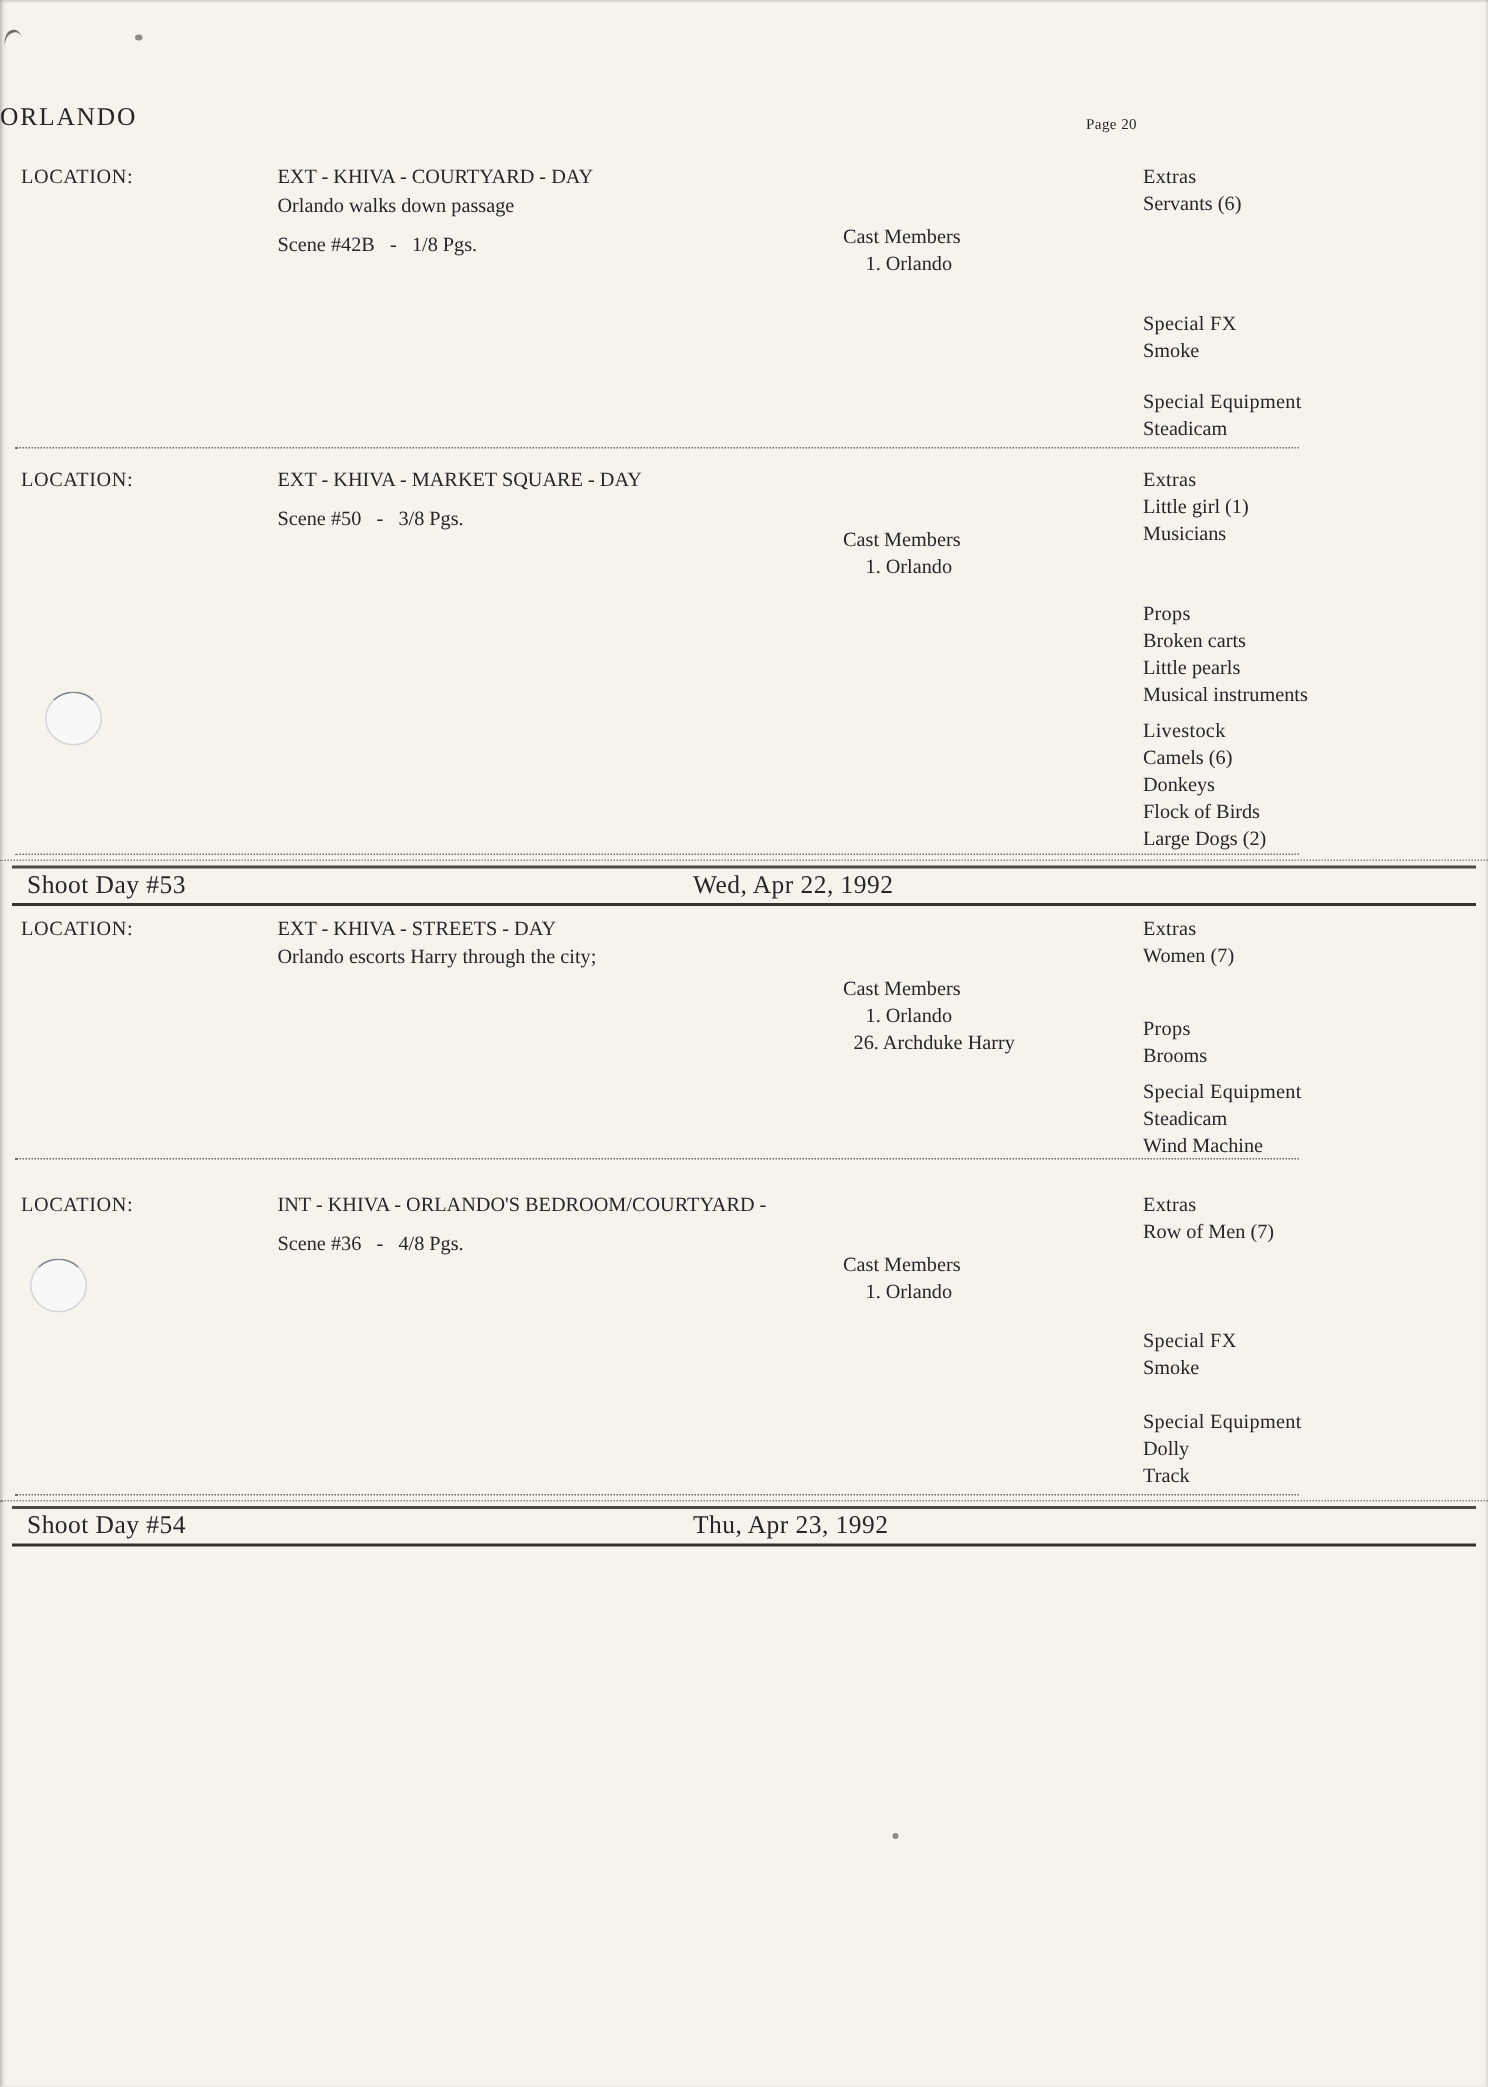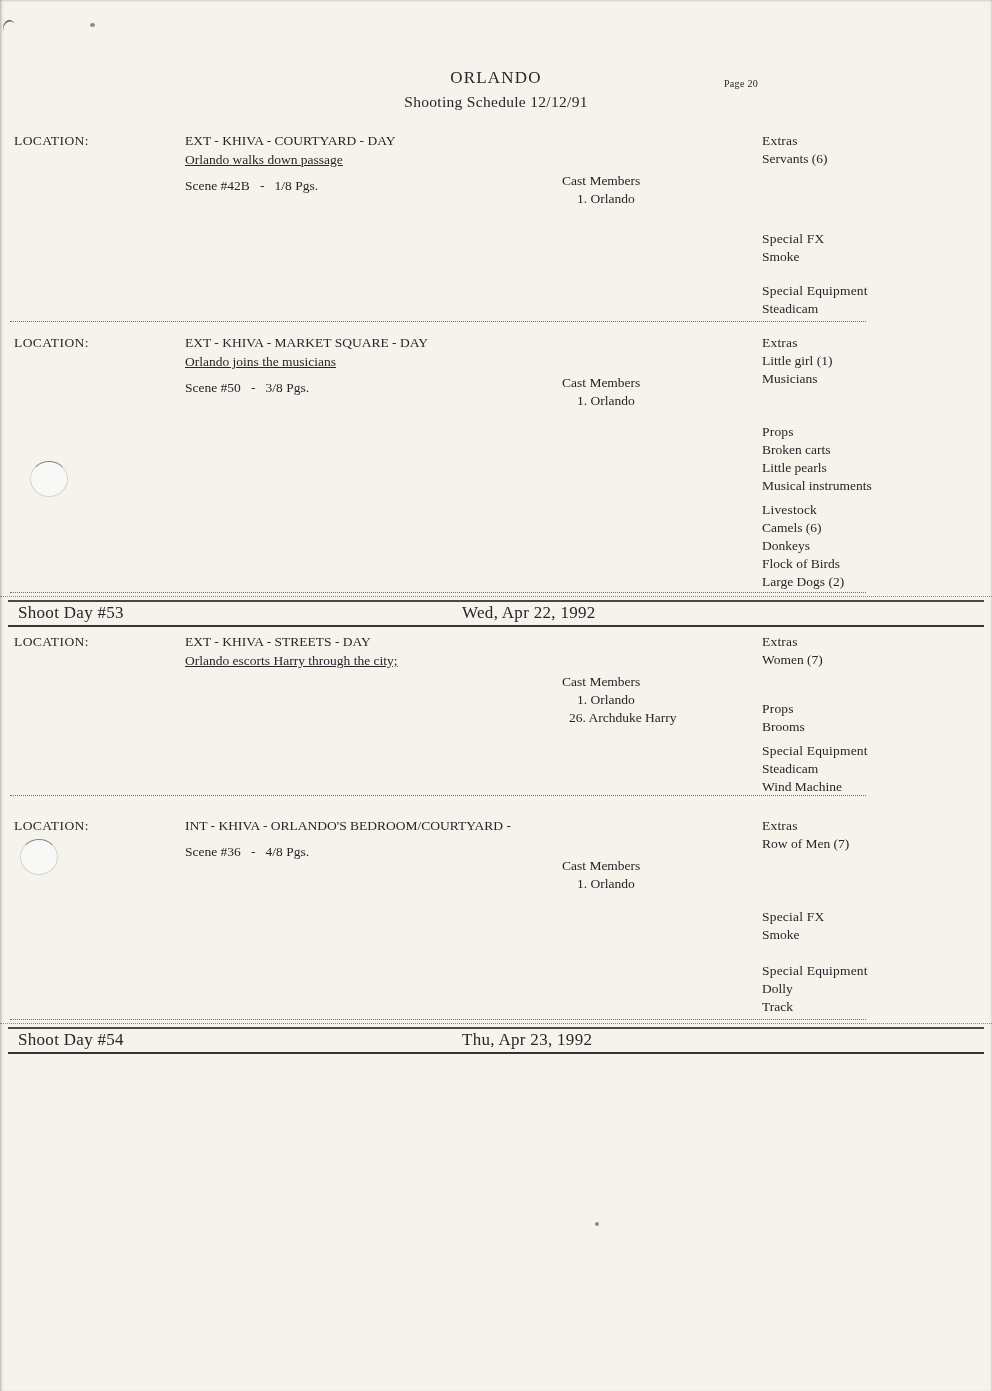--- a/index.html
+++ b/index.html
@@ -25,31 +25,31 @@
     transform:rotate(-18deg); opacity:.8;
   }
   .speck { position:absolute; background:#8d8b84; border-radius:50%; }
   .hole-punch {
     position:absolute; width:36px; height:34px; border-radius:50%;
     background:rgba(250,252,255,.55);
     border:1px solid rgba(145,155,165,.38);
     border-top-color:rgba(95,105,115,.8);
   }
   
-  .header { position:relative; padding-top:68px; text-align:center; }
+  .header { position:relative; padding-top:68px; text-align:left; }
   .h-title { font-size:17px; letter-spacing:1.2px; }
   .h-sub   { font-size:15.5px; margin-top:5px; letter-spacing:.3px; }
   .h-page  { position:absolute; left:724px; top:78px; font-size:10px; letter-spacing:.3px; }
   
   .block {
     display:grid; grid-template-columns:171px 375px 202px 1fr;
     padding-left:14px; font-size:13.5px; line-height:18px;
   }
   .c1 { letter-spacing:.4px; }
-  .b-action { margin-top:1px;text-decoration:underline; }
+  .b-action { margin-top:1px; }
   .b-scene  { margin-top:8px; white-space:pre; }
   .cast-h { padding-left:2px;margin-top:40px; }
   .cast-i { padding-left:17px; }
   .cast-i2 { padding-left:9px; }
   .grp-h { letter-spacing:.2px; }
   .sep {
     border-top:1.4px dotted #6e6c64;
     width:856px; margin-left:10px; height:0;
   }
   
@@ -71,21 +71,20 @@
 <div class="paper">
 
   <div class="corner-mark"></div>
   <div class="speck" style="left:90px;top:23px;width:5px;height:4px;"></div>
   <div class="speck" style="left:595px;top:1222px;width:4px;height:4px;"></div>
   <div class="hole-punch" style="left:30px;top:461px;"></div>
   <div class="hole-punch" style="left:20px;top:839px;"></div>
 
   <div class="header">
     <div class="h-title">ORLANDO</div>
-    <div class="h-sub">Shooting Schedule 12/12/91</div>
     <div class="h-page">Page 20</div>
   </div>
 
   <section class="block" style="margin-top:21px;height:189px;">
     <div class="c1">LOCATION:</div>
     <div class="c2">
       <div class="b-title">EXT - KHIVA - COURTYARD - DAY</div>
       <div class="b-action">Orlando walks down passage</div>
       <div class="b-scene">Scene #42B   -   1/8 Pgs.</div>
     </div>
@@ -108,21 +107,20 @@
       </div>
     </div>
   </section>
 
   <div class="sep"></div>
 
   <section class="block" style="margin-top:12px;height:258px;">
     <div class="c1">LOCATION:</div>
     <div class="c2">
       <div class="b-title">EXT - KHIVA - MARKET SQUARE - DAY</div>
-      <div class="b-action">Orlando joins the musicians</div>
       <div class="b-scene">Scene #50   -   3/8 Pgs.</div>
     </div>
     <div class="c3">
       <div class="cast-h">Cast Members</div>
       <div class="cast-i">1. Orlando</div>
     </div>
     <div class="c4">
       <div class="grp m0">
         <div class="grp-h">Extras</div>
         <div class="grp-i">Little girl (1)</div>

